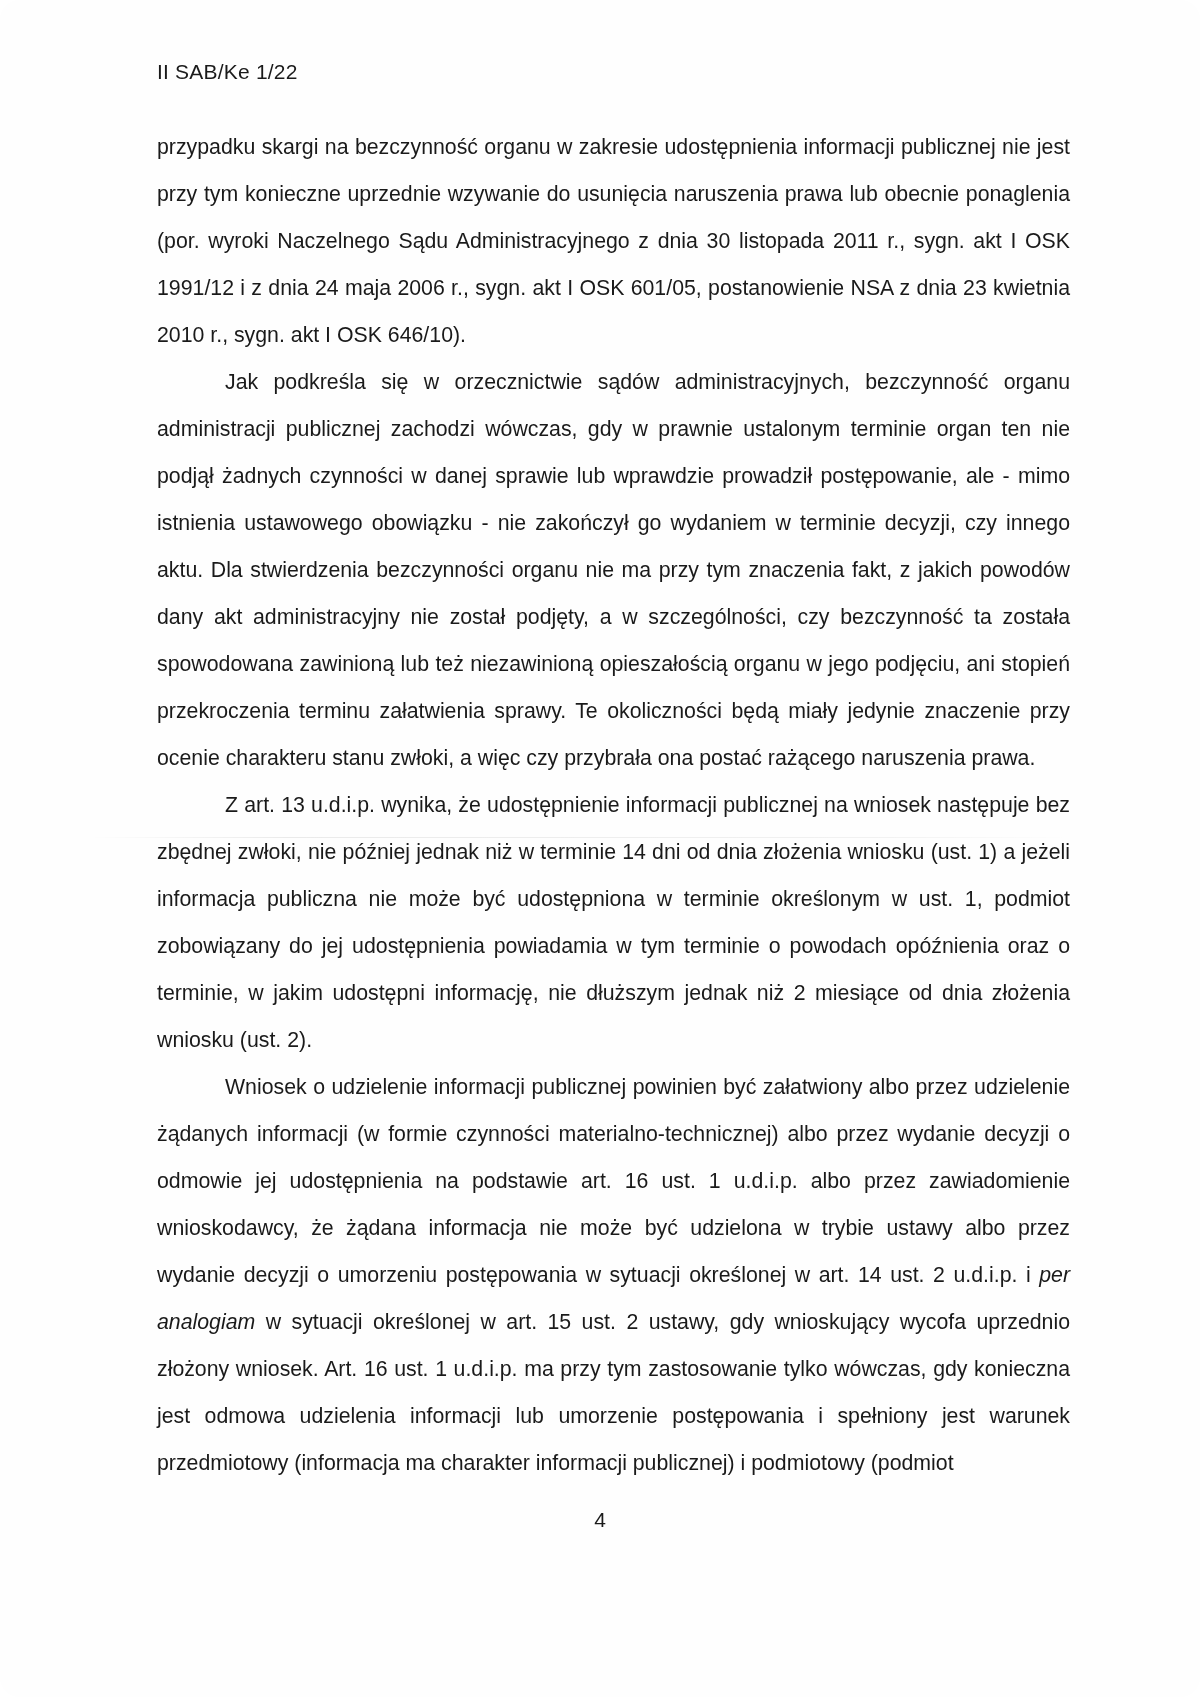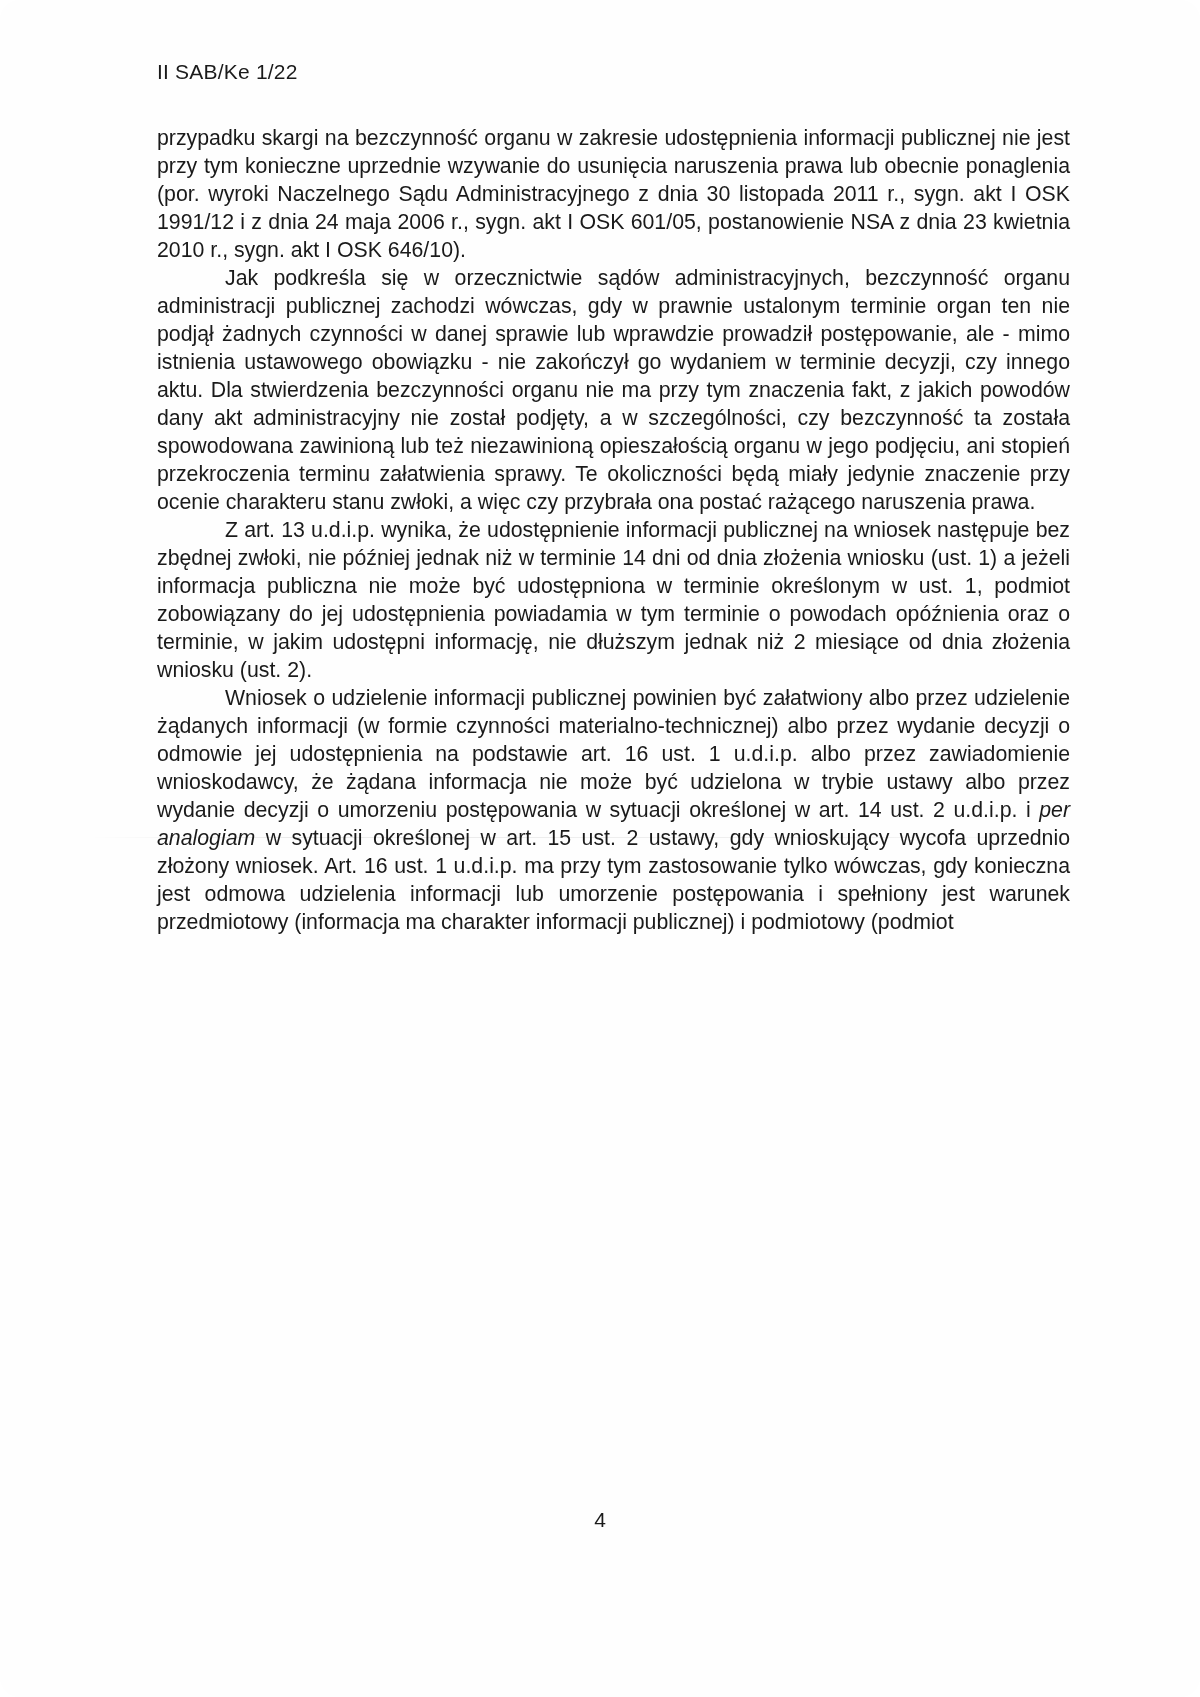--- a/index.html
+++ b/index.html
@@ -1,21 +1,21 @@
 <!DOCTYPE html>
 <html><head>
 <meta charset="utf-8">
 <style>
   html, body { margin: 0; padding: 0; background: #ffffff; }
   body { width: 1200px; height: 1697px; position: relative; overflow: hidden;
          font-family: "Liberation Sans", sans-serif; color: #1a1a1a; }
   .page { position: absolute; left: 0; top: 0; width: 1200px; height: 1697px; background: #fefefe; border-radius: 19px; }
   .header { position: absolute; left: 157px; top: 60px; font-size: 21px; letter-spacing: 0.2px; }
   .body-text { position: absolute; left: 157px; top: 124px; width: 913px; font-size: 21.3px;
-               line-height: 28px; text-align: justify; }
+               line-height: 47px; text-align: justify; }
   .body-text p { margin: 0; }
   .indent { text-indent: 68px; }
   .page-number { position: absolute; left: 0; width: 1200px; top: 1508px; text-align: center; font-size: 21px; }
   .scan-line { position: absolute; left: 90px; top: 837px; width: 980px; height: 1px;
                background: linear-gradient(to right, rgba(0,0,0,0) 0%, rgba(0,0,0,0.08) 20%, rgba(0,0,0,0.05) 80%, rgba(0,0,0,0) 100%); }
   em { font-style: italic; }
 </style>
 </head>
 <body>
 

